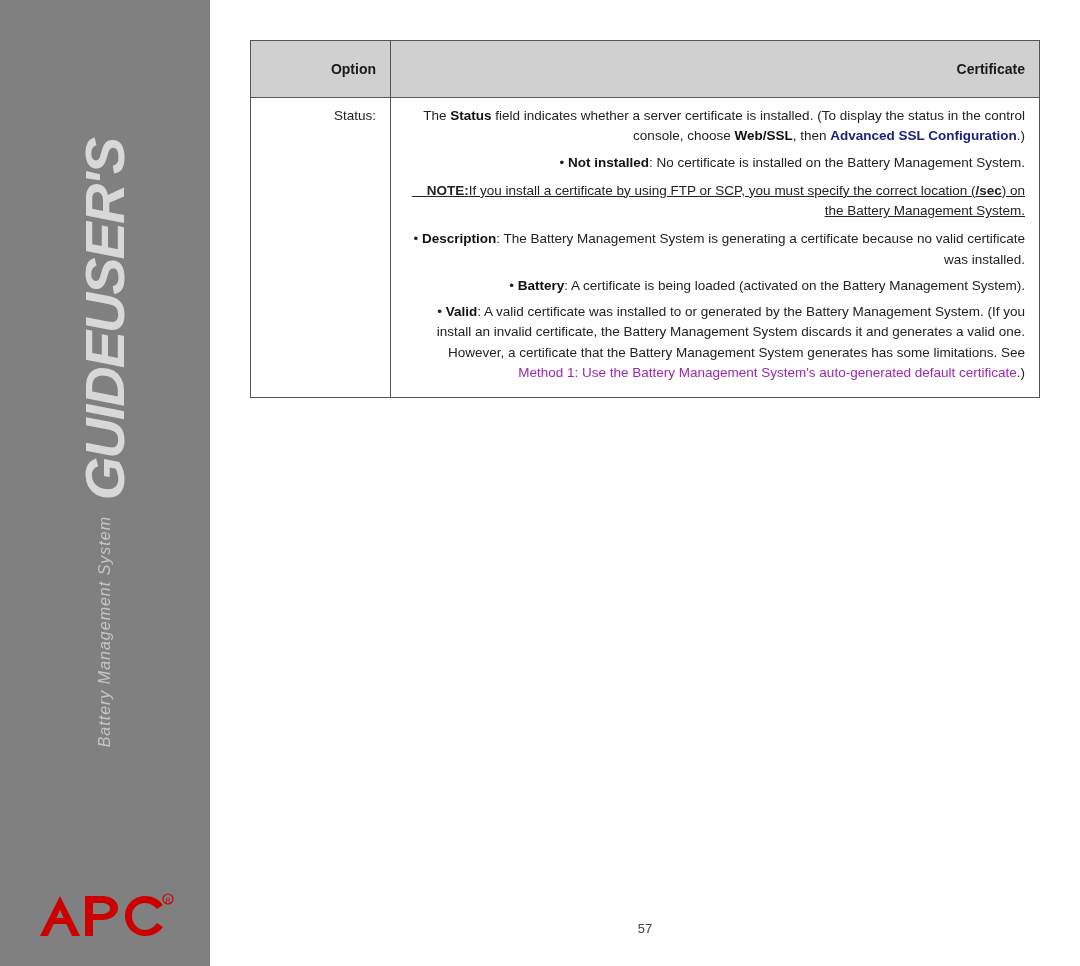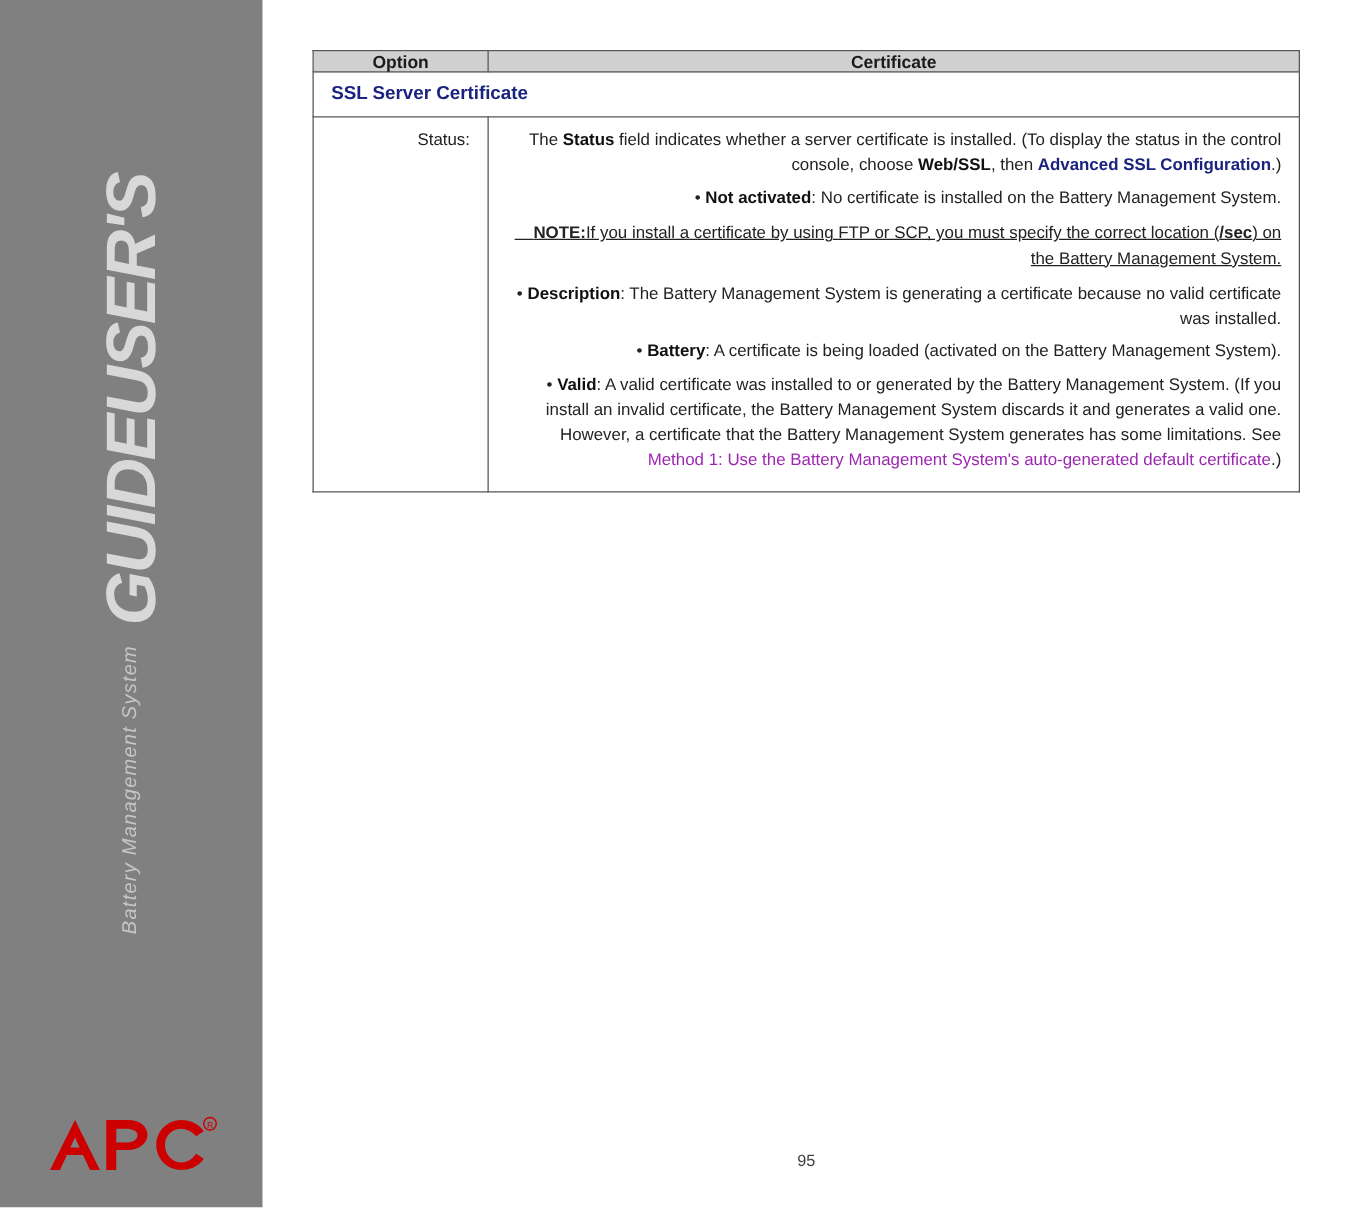--- a/index.html
+++ b/index.html
@@ -52,26 +52,26 @@
     
     .doc-table {
       width: 100%;
       border-collapse: collapse;
       border: 1px solid #555;
       margin-top: 10px;
     }
 
     .doc-table th {
       background: #d0d0d0;
-      padding: 0 14px;
+      padding: 20px 14px;
       font-weight: bold;
       font-size: 14px;
       color: #1a1a1a;
       border: 1px solid #555;
-      text-align: center;
+      text-align: right;
     }
 
     .doc-table td {
       padding: 8px 14px;
       border: 1px solid #555;
       vertical-align: top;
       font-size: 13.5px;
       line-height: 1.5;
       color: #222;
     }
@@ -197,35 +197,32 @@
 <div class="main-content">
   <table class="doc-table">
     <thead>
       <tr>
         <th>Option</th>
         <th>Certificate</th>
       </tr>
     </thead>
     <tbody>
 
-      <tr class="section-header">
-        <td colspan="2">SSL Server Certificate</td>
-      </tr>
 
       <tr>
         <td class="option-cell">Status:</td>
         <td class="desc-cell">
           <p>
             The <strong class="bold-dark">Status</strong> field indicates whether a server certificate is installed. (To display the status in the control console, choose <strong class="bold-dark">Web/SSL</strong>, then
             <strong class="bold-blue">Advanced SSL Configuration</strong>.)
           </p>
 
           <ul class="bullet-list">
             <li>
-              <strong class="bold-dark">Not activated</strong>: No certificate is installed on the Battery Management System.
+              <strong class="bold-dark">Not installed</strong>: No certificate is installed on the Battery Management System.
             </li>
           </ul>
 
           <div class="note-block">
             &nbsp;&nbsp;&nbsp;&nbsp;<strong>NOTE:</strong>If you install a certificate by using FTP or SCP, you must specify the correct location (<strong>/sec</strong>) on the Battery Management System.
           </div>
 
           <ul class="bullet-list">
             <li>
               <strong class="bold-dark">Description</strong>: The Battery Management System is generating a certificate because no valid certificate was installed.
@@ -235,14 +232,14 @@
             </li>
             <li>
               <strong class="bold-dark">Valid</strong>: A valid certificate was installed to or generated by the Battery Management System. (If you install an invalid certificate, the Battery Management System discards it and generates a valid one. However, a certificate that the Battery Management System generates has some limitations. See <span class="link-purple">Method 1: Use the Battery Management System's auto-generated default certificate</span>.)
             </li>
           </ul>
         </td>
       </tr>
     </tbody>
   </table>
 
-  <div style="margin-top: auto; padding-top: 30px; font-size: 13px; color: #444;">95</div>
+  <div style="margin-top: auto; padding-top: 30px; font-size: 13px; color: #444;">57</div>
 </div>
 
 </body></html>

